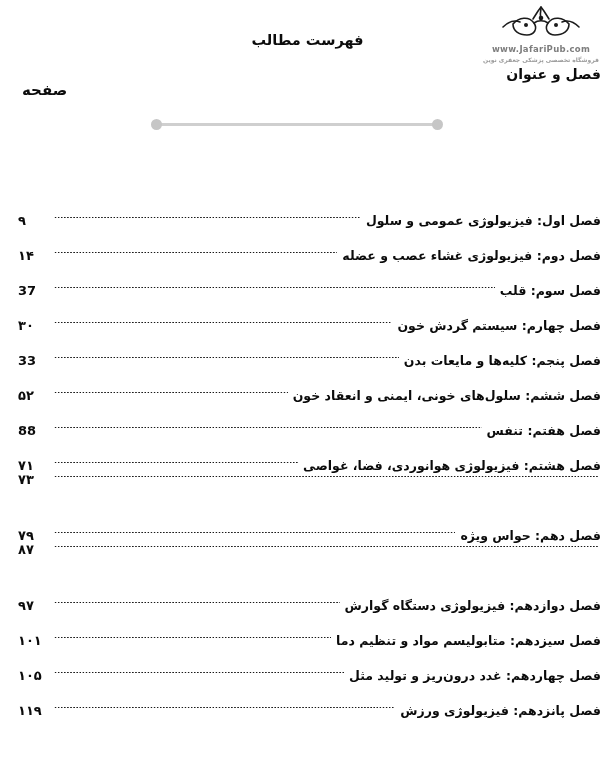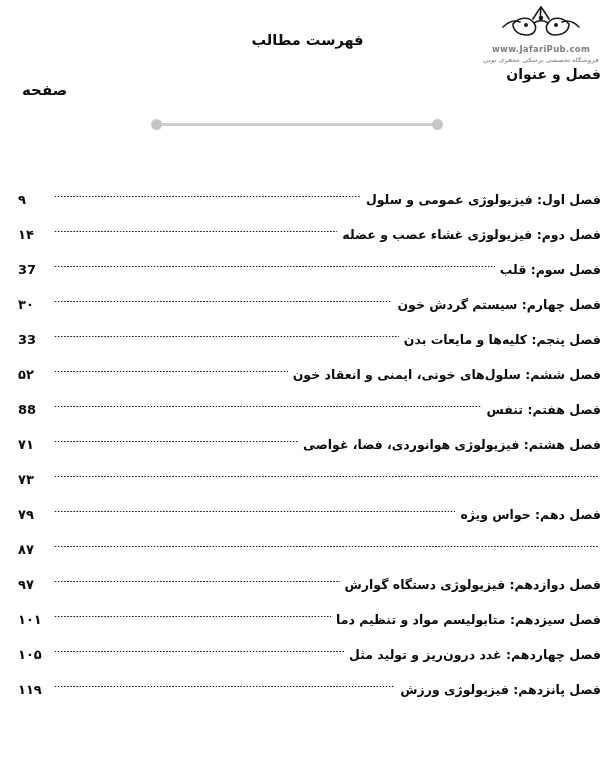--- a/index.html
+++ b/index.html
@@ -134,20 +134,21 @@
     direction: rtl;
     height: 35px;
     white-space: nowrap;
   }
   .toc-label {
     font-size: 12.5px;
     font-weight: bold;
     color: #0b0b0b;
     flex: 0 0 auto;
     padding-left: 3px;
+    margin-top: 21px;
   }
   .toc-dots {
     flex: 1 1 auto;
     overflow: hidden;
     height: 11px;
     margin: 0 2px;
     position: relative;
     top: -2px;
     background-image: radial-gradient(circle, #1a1a1a 0.65px, rgba(0,0,0,0) 0.8px);
     background-size: 3.1px 11px;

